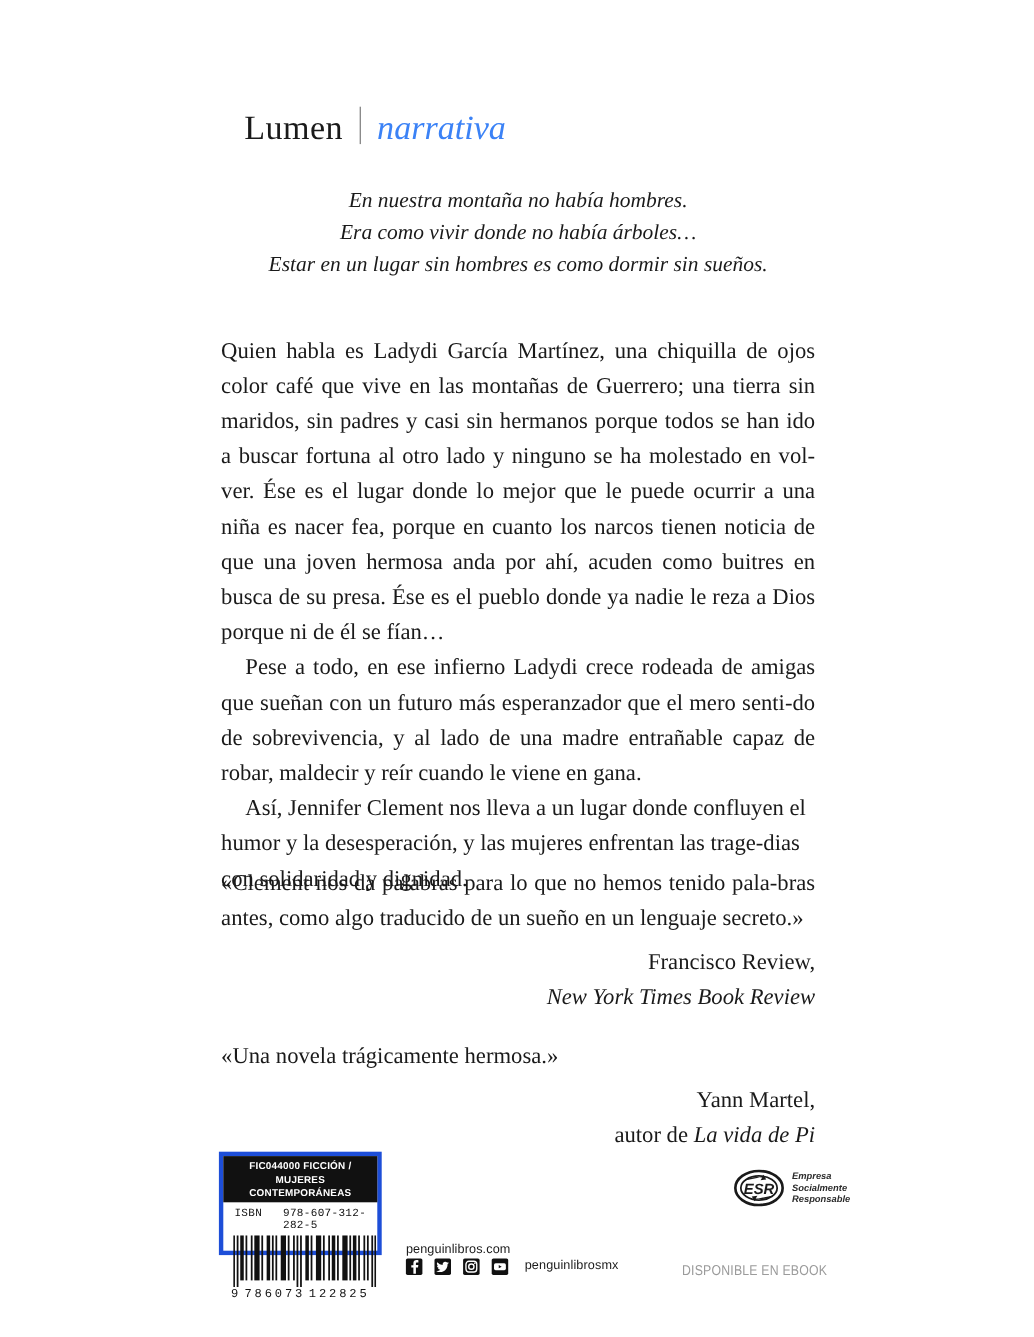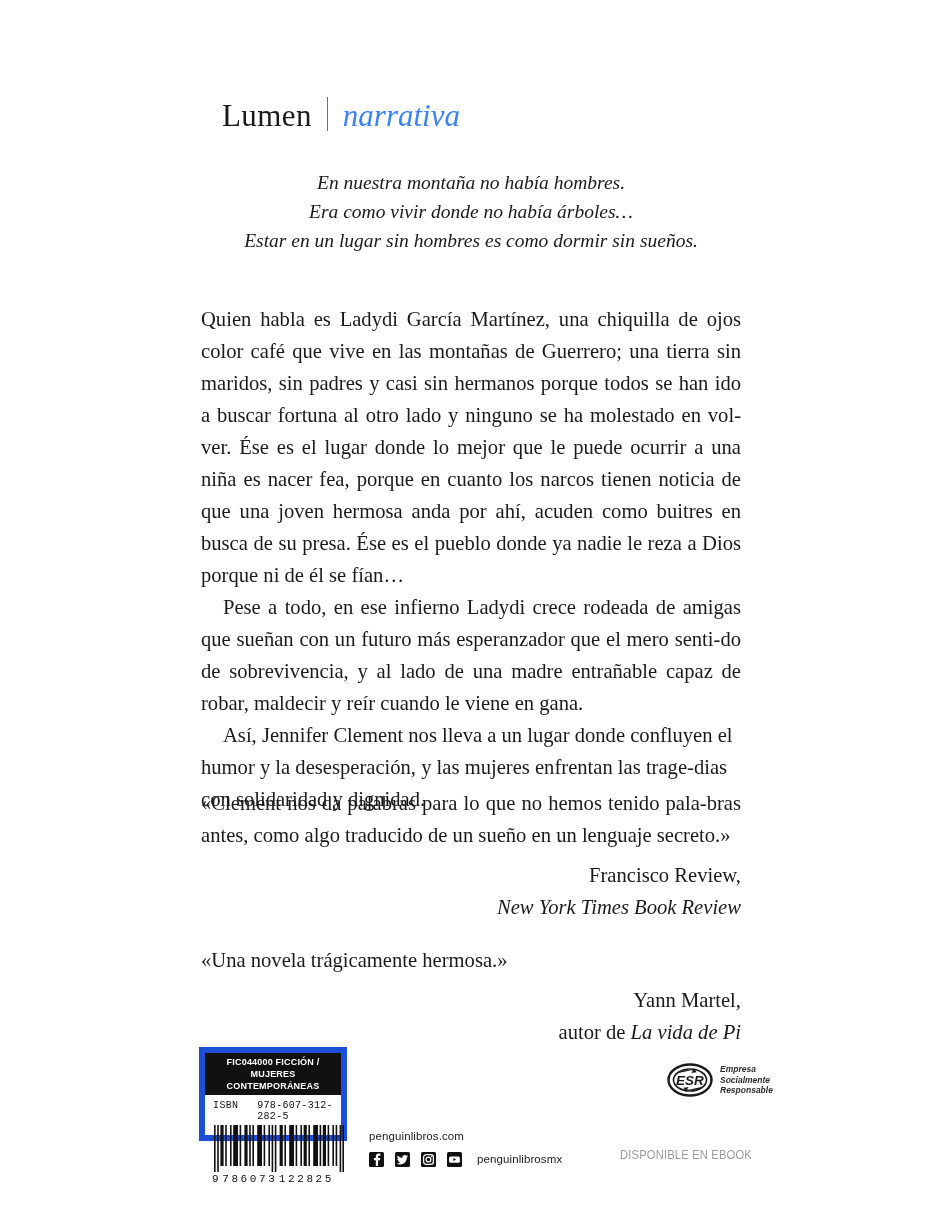--- a/index.html
+++ b/index.html
@@ -101,21 +101,21 @@
   .attrib-gap { margin-top: 8px; }
 
   
   .barcode-box {
     position: absolute;
     left: 199px;
     top: 1047px;
     width: 148px;
     height: 94px;
     background: #ffffff;
-    border: 6px solid #1d4ed8;
+    border: 4px solid #1d4ed8;
     box-sizing: border-box;
     font-family: "Liberation Sans", "DejaVu Sans", sans-serif;
   }
   .bisac {
     background: #111111;
     color: #ffffff;
     font-size: 9px;
     font-weight: bold;
     line-height: 12px;
     text-align: center;
@@ -155,21 +155,21 @@
     left: 369px;
     top: 1128px;
     font-family: "Liberation Sans", "DejaVu Sans", sans-serif;
     color: #1a1a1a;
   }
   .web-url { font-size: 11.5px; line-height: 16px; letter-spacing: 0.1px; }
   .social-row {
     display: flex;
     align-items: flex-start;
     gap: 11px;
-    margin-top: 8px;
+    margin-top: 0;
   }
   .social-icon {
     width: 15px;
     height: 15px;
     background: #111111;
     border-radius: 1.5px;
     display: inline-flex;
     align-items: center;
     justify-content: center;
   }

